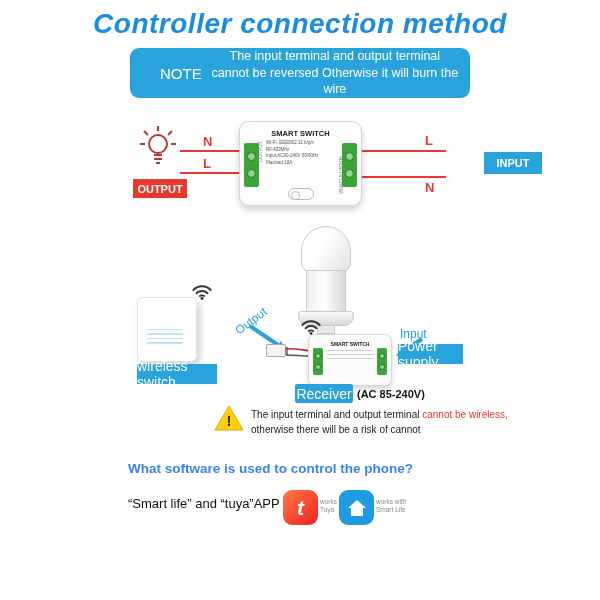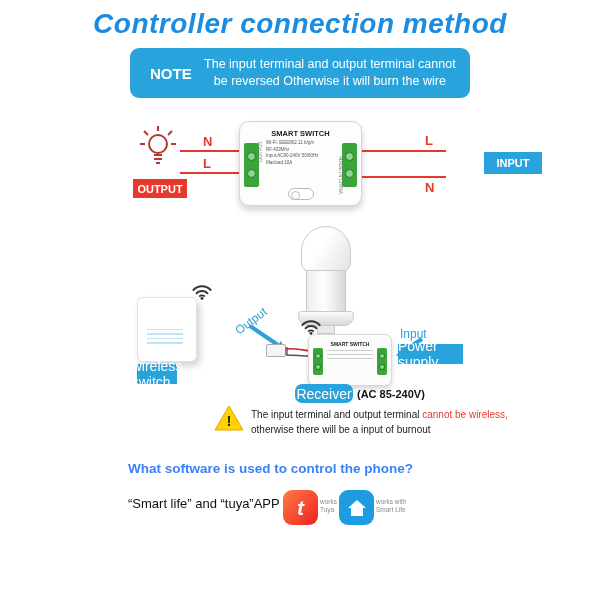--- a/index.html
+++ b/index.html
@@ -6,21 +6,21 @@
   body { background:#fff; font-family:"Liberation Sans", sans-serif; }
   .page { position:relative; width:600px; height:600px; background:#fff; overflow:hidden; }
 
   
   .title { position:absolute; top:8px; left:0; width:100%; text-align:center;
            font-size:28px; font-weight:bold; font-style:italic; color:#1b8ce0; letter-spacing:0.5px; }
 
   
   .note-box { position:absolute; left:130px; top:48px; width:340px; height:50px;
               background:#29a3dc; border-radius:9px; display:flex; align-items:center; padding:0 10px; }
-  .note-label { color:#fff; font-size:15px; font-weight:bold; margin-left:10px; flex:none; }
+  .note-label { color:#fff; font-size:15px; font-weight:normal; margin-left:20px; flex:none; }
   .note-text { color:#fff; font-size:12.5px; line-height:1.35; text-align:center; width:282px; margin-left:8px; }
 
   
   .wire { position:absolute; height:2px; background:#e8372c; }
   .wlabel { position:absolute; color:#e8372c; font-weight:bold; font-size:13px; }
   .tag { position:absolute; color:#fff; font-size:11px; font-weight:bold;
          display:flex; align-items:center; justify-content:center; }
   .tag.red { background:#e8372c; }
   .tag.blue { background:#29a3dc; }
 
@@ -56,21 +56,21 @@
 
   
   .wswitch { position:absolute; left:137px; top:297px; width:60px; height:65px; background:#fff;
              border:1px solid #e2e2e2; border-radius:6px; box-shadow:3px 4px 7px rgba(0,0,0,0.18); }
   .wswitch::after { content:""; position:absolute; left:9px; top:31px; width:36px; height:17px;
                     background:repeating-linear-gradient(#bfe4f5 0 1.5px, transparent 1.5px 4.5px); }
 
   
   .blue-btn { position:absolute; background:#29a3dc; color:#fff; font-size:14px;
               display:flex; align-items:center; justify-content:center; }
-  .pill { border-radius:7px; }
+  .pill { border-radius:2px; }
 
   
   .device-recv { position:absolute; left:308px; top:334px; width:84px; height:52px;
                  background:#fcfcfc; border:1px solid #d8d8d8; border-radius:7px;
                  box-shadow:0 3px 5px rgba(0,0,0,0.16); }
   .terminal.small { width:10px; height:27px; top:13px; }
   .terminal.small .screw { width:6px; height:6px; }
   .recv-title { text-align:center; font-size:5px; font-weight:bold; color:#222; margin-top:6px; }
   .recv-line { height:1.5px; background:#cfcfcf; margin:2.5px 18px 0; }
 
@@ -174,21 +174,21 @@
   </svg>
 
   <svg style="position:absolute;left:300px;top:318px" width="22" height="17" viewBox="0 0 24 18">
     <path d="M2 8 A13 13 0 0 1 22 8" fill="none" stroke="#333" stroke-width="2"></path>
     <path d="M5.5 11.5 A8.5 8.5 0 0 1 18.5 11.5" fill="none" stroke="#333" stroke-width="2"></path>
     <path d="M9 14.5 A4.2 4.2 0 0 1 15 14.5" fill="none" stroke="#333" stroke-width="2"></path>
     <circle cx="12" cy="16.5" r="1.6" fill="#333"></circle>
   </svg>
 
   <div class="wswitch"></div>
-  <div class="blue-btn" style="left:137px;top:364px;width:40px;height:20px">wireless switch</div>
+  <div class="blue-btn" style="left:137px;top:364px;width:80px;height:20px">wireless switch</div>
 
   <div class="out-label">Output</div>
   <svg style="position:absolute;left:246px;top:324px" width="44" height="32" viewBox="0 0 44 32">
     <line x1="4" y1="2" x2="32" y2="21" stroke="#2aa0dc" stroke-width="4"></line>
     <polygon points="40,27 29,25 35,17" fill="#2aa0dc"></polygon>
   </svg>
 
   <div class="in-label">Input</div>
   <svg style="position:absolute;left:392px;top:336px" width="34" height="24" viewBox="0 0 34 24">
     <line x1="30" y1="3" x2="12" y2="14.5" stroke="#2aa0dc" stroke-width="4"></line>
@@ -219,21 +219,21 @@
   <div class="blue-btn" style="left:398px;top:344px;width:65px;height:20px">Power supply</div>
   <div class="blue-btn pill" style="left:295px;top:384px;width:58px;height:19px">Receiver</div>
   <div class="voltage">(AC 85-240V)</div>
 
   <svg style="position:absolute;left:214px;top:404px" width="30" height="28" viewBox="0 0 30 28">
     <polygon points="15,2 29,26 1,26" fill="#ffd200" stroke="#e8a400" stroke-width="1"></polygon>
     <text x="15" y="22" font-size="15" font-weight="bold" text-anchor="middle" fill="#2b2b00">!</text>
   </svg>
   <div class="warn-text">
     <div><span>The input terminal and output terminal </span><span class="warn-red">cannot be wireless,</span></div>
-    <div>otherwise there will be a input of burnout</div>
+    <div>otherwise there will be a risk of cannot</div>
   </div>
 
   <div class="q" style="left:128px;top:461px">What software is used to control the phone?</div>
   <div class="a" style="left:128px;top:496px">“Smart life” and “tuya”APP</div>
 
   <div class="app-icon tuya">
     <span>t</span>
   </div>
   <div class="app-cap" style="left:320px;top:498px">
     <div>works with</div>

